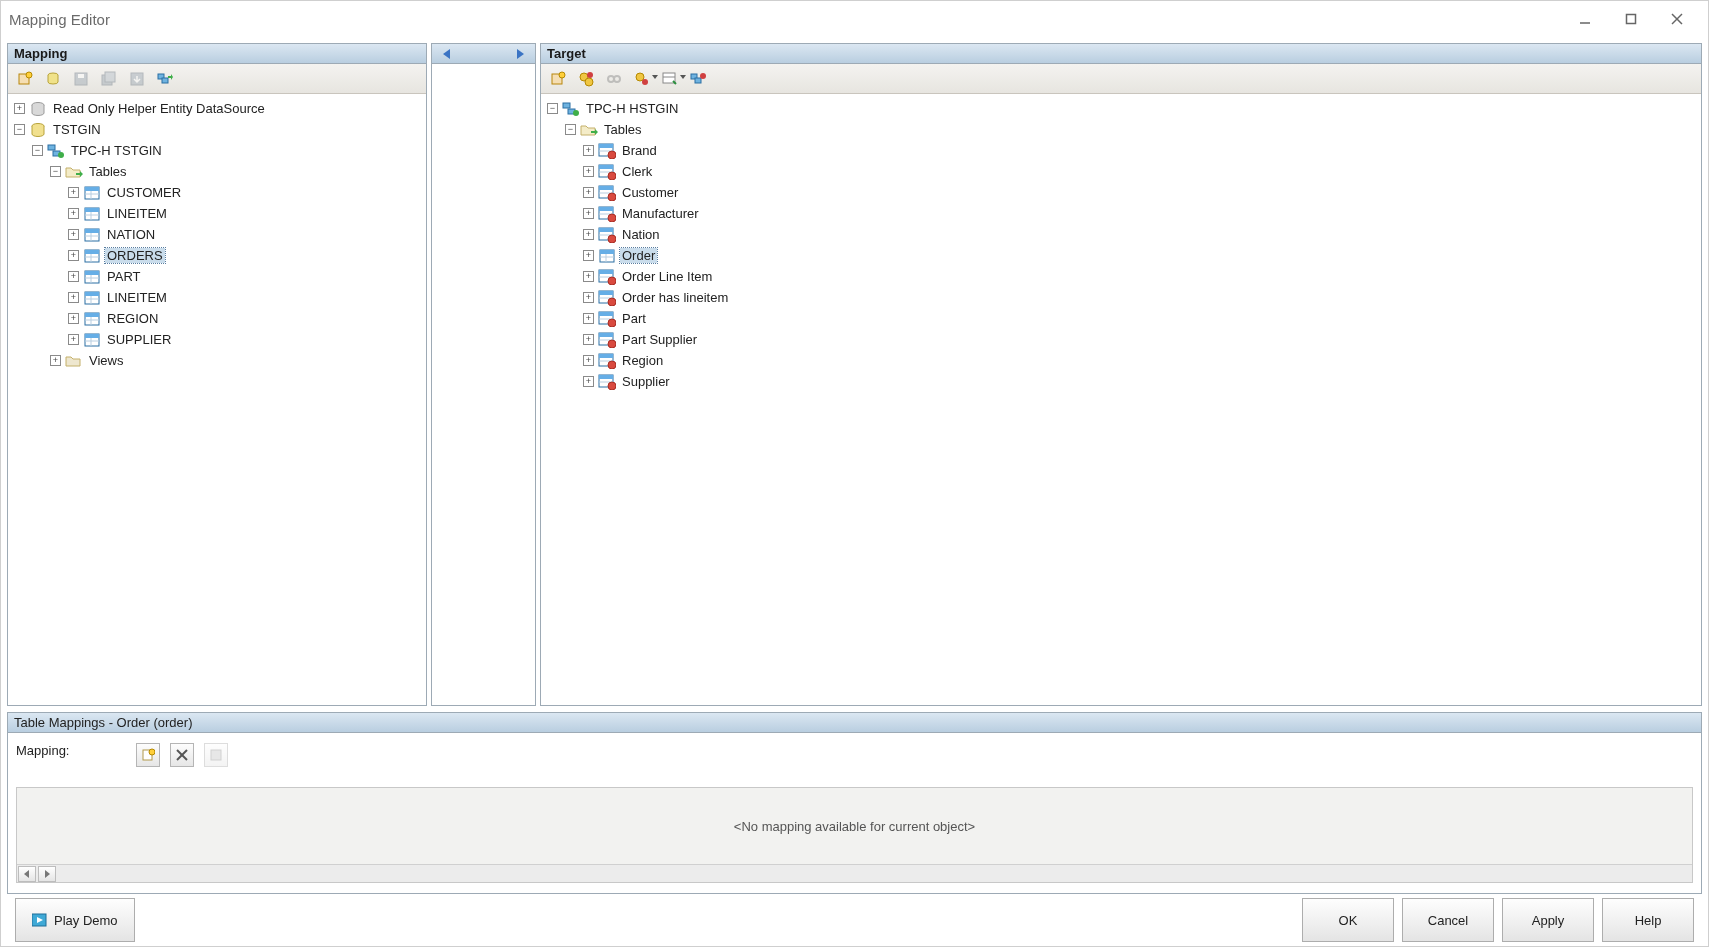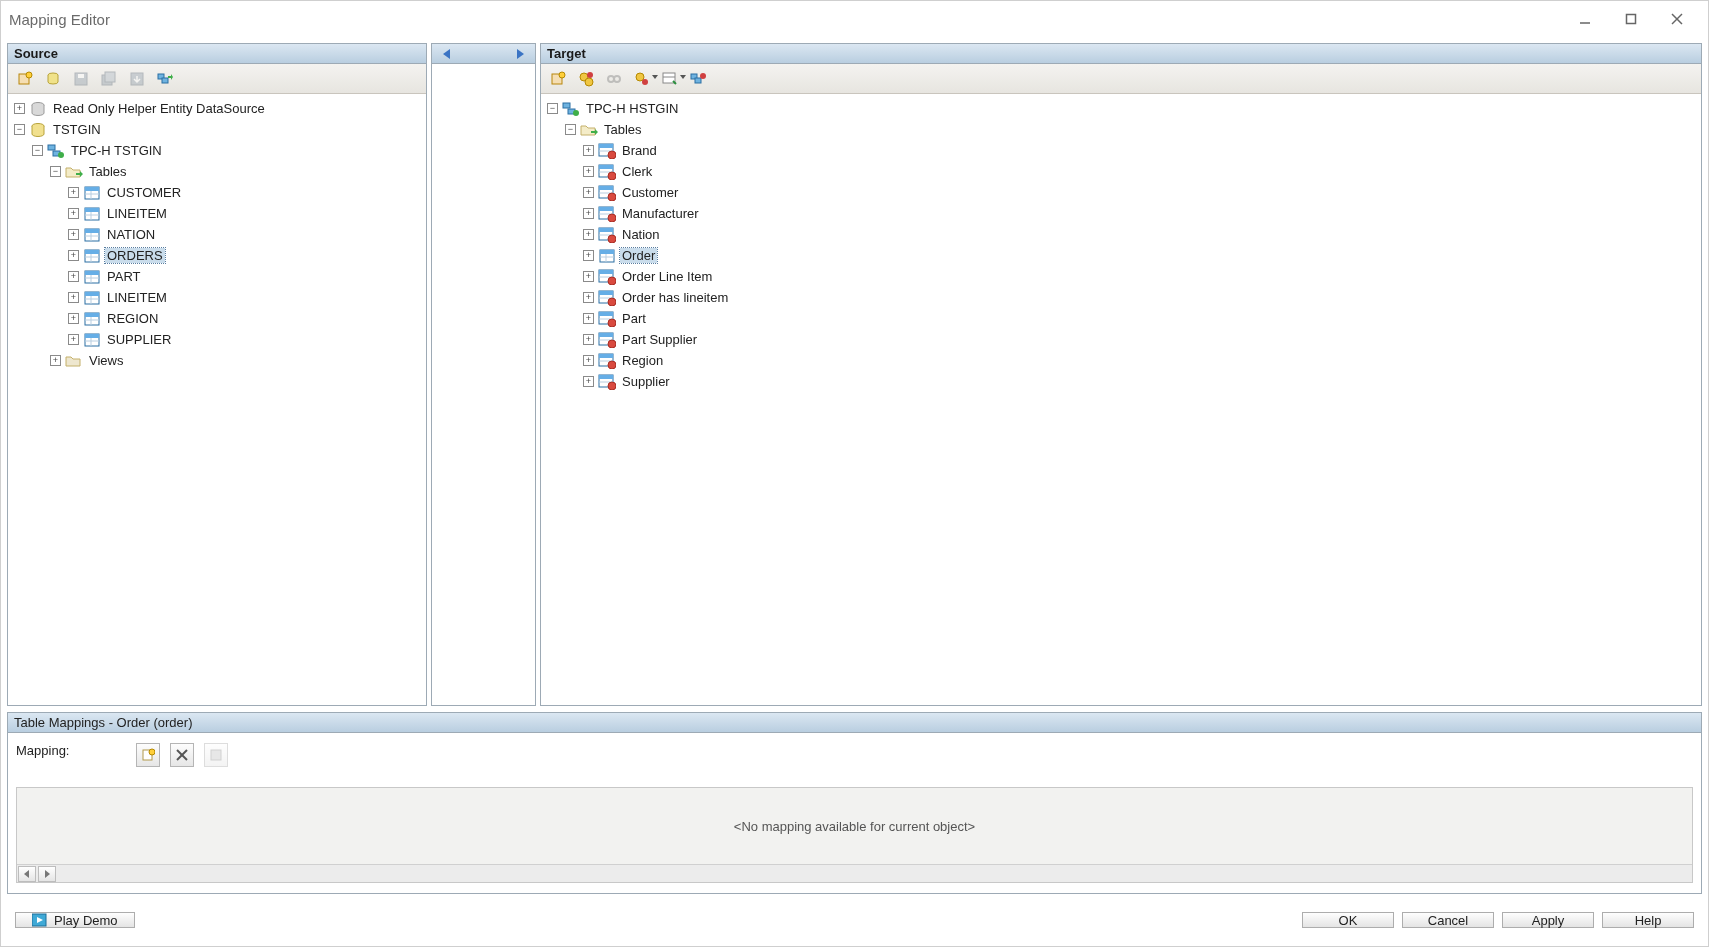--- a/index.html
+++ b/index.html
@@ -36,21 +36,21 @@
   .combo{flex:1;height:24px;border:1px solid #a9a9a9;background:linear-gradient(#fff,#e8e8e8);display:flex;align-items:center;padding:0 4px;gap:6px}
   .combo .dd{margin-left:auto;width:16px;height:16px;display:flex;align-items:center;justify-content:center}
   .sqbtn{width:24px;height:24px;border:1px solid #b5b5b5;background:linear-gradient(#fdfdfd,#e6e6e6);display:flex;align-items:center;justify-content:center}
   .sqbtn.disabled{opacity:.45}
   .mapcanvas{margin-top:20px;height:96px;border:1px solid #c8c8c8;background:#f2f2f0;display:flex;flex-direction:column}
   .mapcanvas .msg{flex:1;display:flex;align-items:center;justify-content:center;color:#555}
   .hscroll{height:18px;background:#ececec;border-top:1px solid #d0d0d0;display:flex;align-items:center}
   .hscroll .hbtn{width:18px;height:16px;border:1px solid #bdbdbd;background:linear-gradient(#fff,#e5e5e5);display:flex;align-items:center;justify-content:center;margin:0 1px}
   .footer{height:40px;display:flex;align-items:center;padding:0 8px;gap:8px}
   .footer .spacer{flex:1}
-  .btn{height:16px;min-width:92px;padding:0 16px;border:1px solid #adadad;background:linear-gradient(#fefefe,#e4e4e4);display:flex;align-items:center;justify-content:center;gap:6px}
+  .btn{height:44px;min-width:92px;padding:0 16px;border:1px solid #adadad;background:linear-gradient(#fefefe,#e4e4e4);display:flex;align-items:center;justify-content:center;gap:6px}
   .btn.small{min-width:0}
   svg{display:block}
 </style>
 </head>
 <body>
 
 <div class="window">
 
   <div class="titlebar">
     <div class="title">Mapping Editor</div>
@@ -70,21 +70,21 @@
           <line x1="11" y1="1" x2="1" y2="11" stroke="#666" stroke-width="1.5"></line>
         </svg>
       </div>
   </div>
 
   <div class="content">
 
     <div class="upper">
 
       <div class="panel source">
-        <div class="pheader">Source</div>
+        <div class="pheader">Mapping</div>
         <div class="toolbar">
           <div class="tbtn">
               <svg width="16" height="16">
                 <rect x="2" y="3" width="10" height="10" fill="#f5deb3" stroke="#b8860b"></rect>
                 <circle cx="12" cy="4" r="3" fill="#ffcf3a" stroke="#b58900"></circle>
               </svg>
             </div>
           <div class="tbtn">
               <svg width="16" height="16">
                 <ellipse cx="8" cy="4" rx="5" ry="2" fill="#f0e28a" stroke="#b8a33a"></ellipse>

